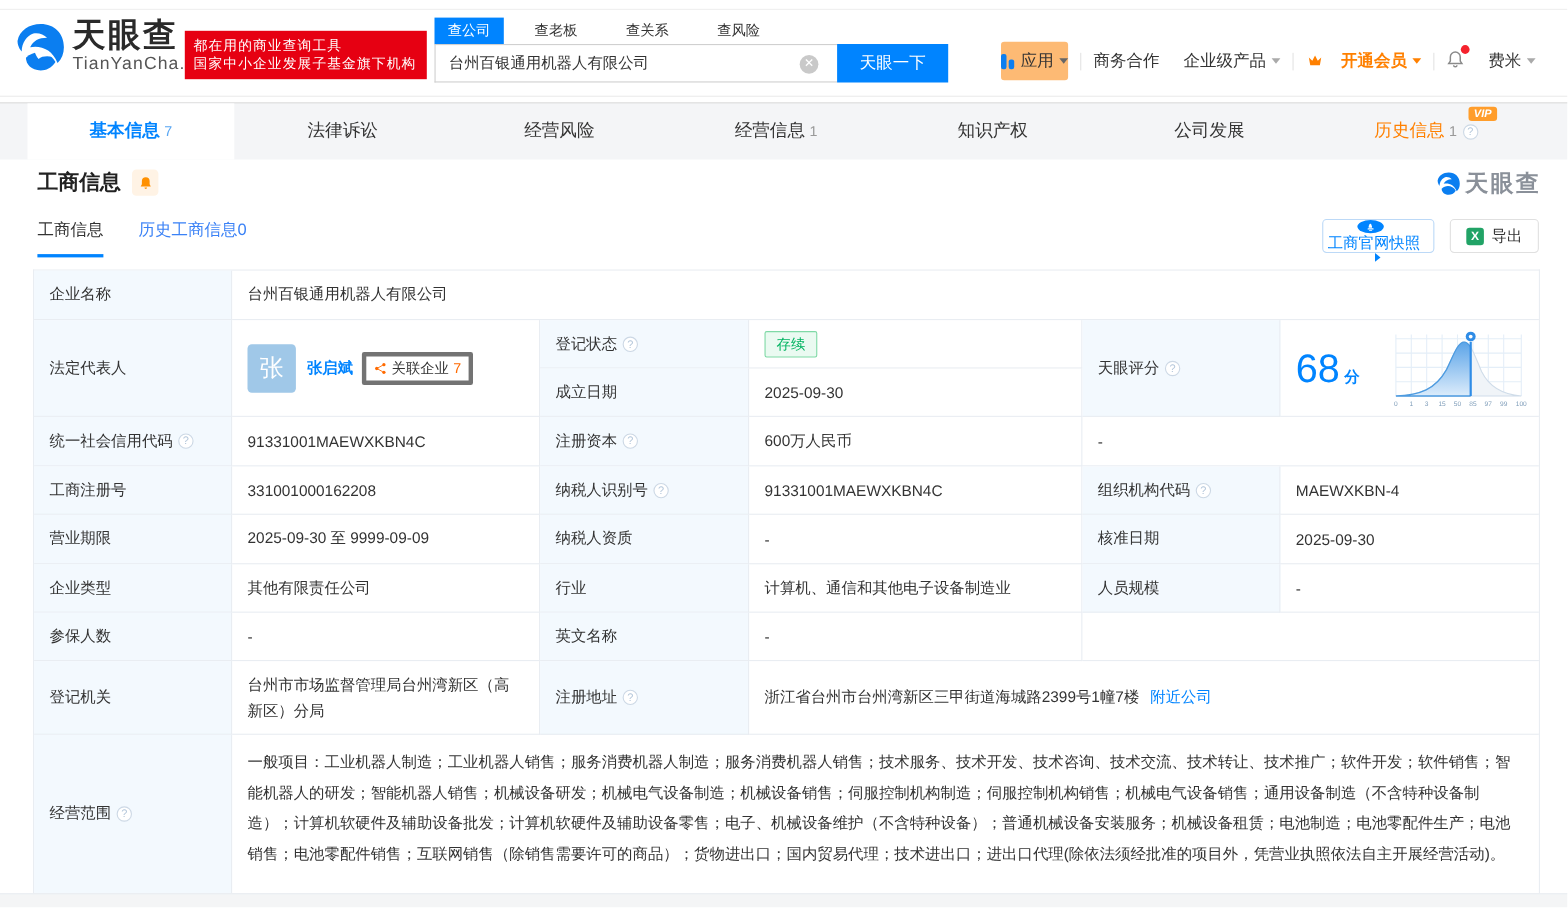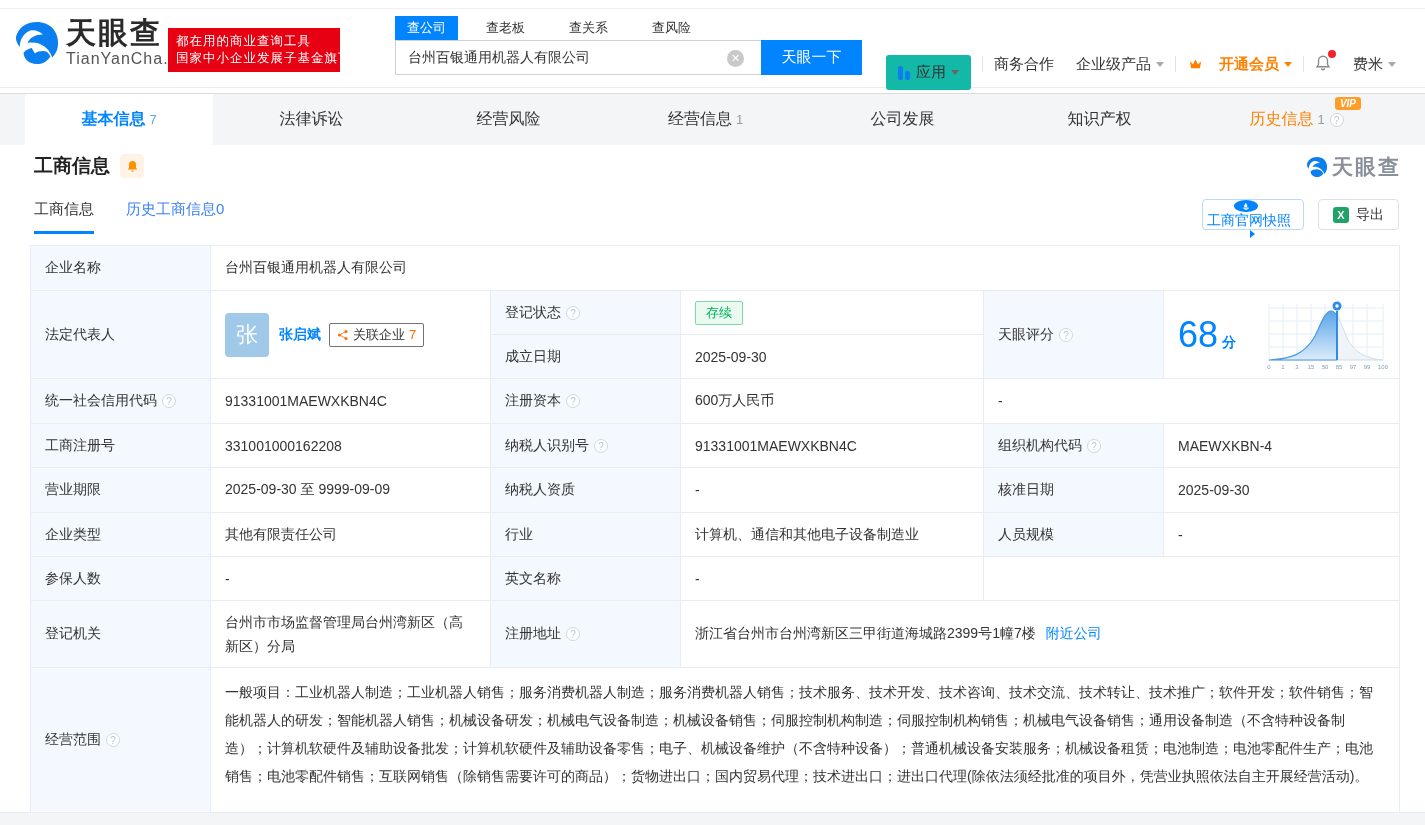--- a/index.html
+++ b/index.html
@@ -8,38 +8,38 @@
   body { position:relative; }
 
   
   .header { position:absolute; top:0; left:0; width:1425px; height:88px; background:#fff; border-bottom:1px solid #ebebeb; }
   .topline { position:absolute; top:8px; left:0; width:1425px; border-top:1px solid #efefef; }
   .logo { position:absolute; left:14px; top:18px; display:flex; align-items:center; cursor:pointer; }
   .logo-swirl { width:46px; height:46px; }
   .logo-txt { margin-left:6px; }
   .logo-cn { font-size:30px; font-weight:bold; color:#2a2a2a; letter-spacing:2px; line-height:30px;}
   .logo-en { font-size:16px; color:#555; letter-spacing:1px; margin-top:2px;}
-  .slogan { position:absolute; left:168px; top:28px; width:172px; height:44px; background:#e60012; color:#fff;
+  .slogan { position:absolute; left:168px; top:28px; width:220px; height:44px; background:#e60012; color:#fff;
             display:flex; flex-direction:column; justify-content:center; padding:0 8px; }
   .slogan div { font-size:12.5px; line-height:17px; letter-spacing:1px; white-space:nowrap; }
 
   .search { position:absolute; left:395px; top:14px; }
   .stabs { display:flex; align-items:flex-end; height:26px; }
   .stab { font-size:13px; color:#333; margin-right:28px; padding:3px 8px; cursor:pointer; }
   .stab.on { background:#0084ff; color:#fff; margin-right:20px; padding:3px 12px; }
   .sbox { display:flex; margin-top:0px; }
   .sinput { width:366px; height:35px; border:1px solid #d0d0d0; border-right:none; font-size:14px; color:#333;
             padding:0 34px 0 12px; outline:none; }
   .sclear { position:absolute; left:332px; top:36px; width:17px; height:17px; border-radius:50%; background:#c9c9c9;
             color:#fff; font-size:11px; line-height:17px; text-align:center; cursor:pointer; }
   .sbtn { width:101px; height:35px; background:#0084ff; color:#fff; font-size:15px; border:none; cursor:pointer; }
 
   .hmenu { position:absolute; right:18px; top:38px; display:flex; align-items:center; font-size:15px; }
   .hitem { display:flex; align-items:center; margin:0 11px; cursor:pointer; white-space:nowrap; }
-  .appchip { background:#14b8a6; padding:8px 12px; border-radius:3px;margin-top:17px; }
+  .appchip { background:#fdba74; padding:8px 0; border-radius:3px; }
   .hsep { width:1px; height:16px; background:#e3e3e3; }
   .caret { display:inline-block; width:0; height:0; border-left:4px solid transparent; border-right:4px solid transparent;
            border-top:5px solid #666; margin-left:5px; } .caret.orange{ border-top-color:#ff8000; }
   .appicon { display:inline-flex; gap:2px; margin-right:6px; align-items:flex-end;}
   .appicon i{ display:block; width:5px; background:#0b7ef0; border-radius:2px;}
   .vipword { color:#ff8000; font-weight:bold; }
   .bellwrap { position:relative; margin:0 10px; cursor:pointer;}
   .reddot { position:absolute; top:-4px; right:-4px; width:8px; height:8px; background:#f5222d; border-radius:50%; }
 
   
@@ -90,21 +90,21 @@
   .c1{width:180px;} .c2{width:280px;} .c3{width:190px;} .c4{width:303px;} .c5{width:180px;} .c6{flex:1;}
   .h45{height:45px;} .h44{height:44px;} .h88{height:88px;} .h67{height:67px;} .h145{height:145px;}
   .subcol { width:493px; display:flex; flex-direction:column; }
   .subrow { display:flex; height:44px; }
   .subrow .cell{ width:190px; } .subrow .cell.v{ width:303px; }
   .statusbadge { background:#eafaf1; border:1px solid #7fd9a6; color:#00b360; font-size:13px; padding:2px 10px;
                  border-radius:2px; }
   .avatar { width:44px; height:44px; background:#a0c8e8; border-radius:4px; color:#fff; font-size:22px;
             display:flex; align-items:center; justify-content:center; flex:none; cursor:pointer;}
   .replink { color:#0084ff; margin-left:10px; cursor:pointer; font-weight:bold;}
-  .relbadge { display:flex; align-items:center; border:1px solid #737373; border-radius:2px; padding:2px 7px;
+  .relbadge { display:flex; align-items:center; border:4px solid #737373; border-radius:2px; padding:2px 7px;
               margin-left:8px; font-size:13px; cursor:pointer; background:#fff;}
   .relbadge .cnt { color:#ff6a00; margin-left:4px; }
   .link { color:#0084ff; cursor:pointer; }
   .scorecell { display:flex; align-items:center; justify-content:space-between; padding:0 10px 0 14px; }
   .scorenum { color:#0084ff; font-weight:normal; font-size:36px; }
   .scoreunit { color:#0084ff; font-size:14px; font-weight:bold; }
   .wrapcell { line-height:24px; padding:8px 14px; }
   .scopecell { line-height:28px; padding:10px 14px; align-items:flex-start; }
   .footer { position:absolute; left:0; top:812px; width:1425px; height:13px; background:#f4f5f6; border-top:1px solid #e9edf2;}
 </style>
@@ -192,24 +192,24 @@
       <span>法律诉讼</span>
     </div>
   <div class="ntab">
       <span>经营风险</span>
     </div>
   <div class="ntab">
     <span>经营信息</span>
     <span class="ncount">1</span>
   </div>
   <div class="ntab">
+      <span>知识产权</span>
+    </div>
+  <div class="ntab">
       <span>公司发展</span>
-    </div>
-  <div class="ntab">
-      <span>知识产权</span>
     </div>
   <div class="ntab orange">
     <span class="vipbadge">VIP</span>
     <span>历史信息</span>
     <span class="ncount">1</span>
     <span class="qicon">?</span>
   </div>
 </div>
 
 <div class="sectitle">

